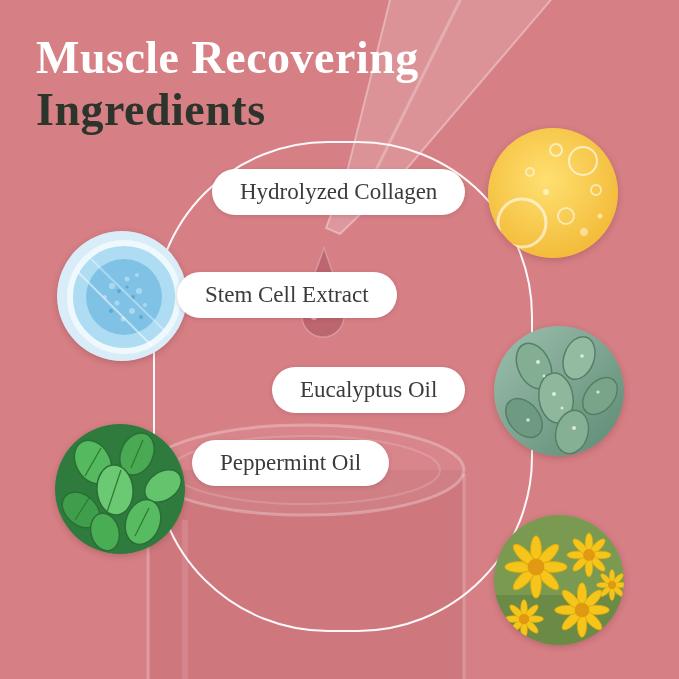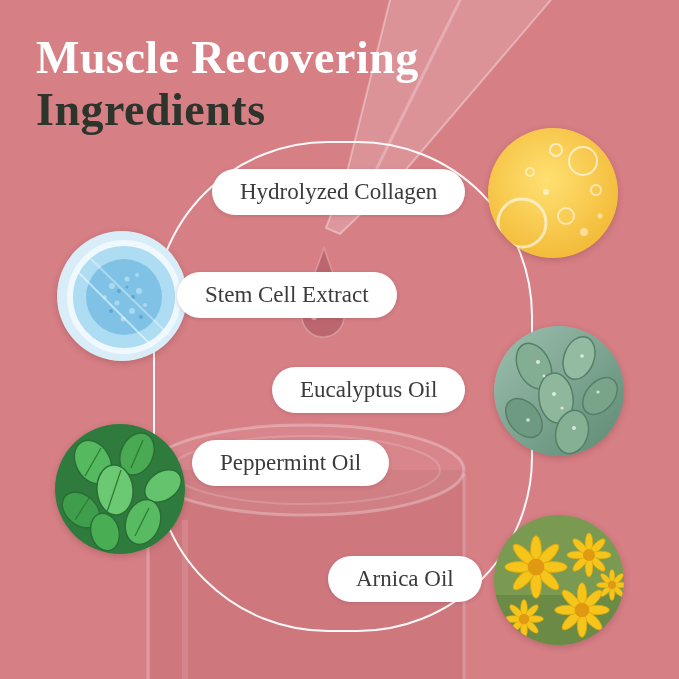--- a/index.html
+++ b/index.html
@@ -224,15 +224,14 @@
       </defs>
       <rect width="130" height="130" fill="#7a9a52"></rect>
       <rect y="80" width="130" height="50" fill="#6a8a46"></rect>
       <use href="#arnica-flower" transform="translate(42,52) scale(1.2)"></use>
       <use href="#arnica-flower" transform="translate(95,40) scale(0.85)"></use>
       <use href="#arnica-flower" transform="translate(88,95) scale(1.05)"></use>
       <use href="#arnica-flower" transform="translate(30,104) scale(0.75)"></use>
       <use href="#arnica-flower" transform="translate(118,70) scale(0.6)"></use>
     </svg>
   </div>
-  <div class="pill p5">Arnica Oil</div>
 
 </div>
 
 </body></html>

